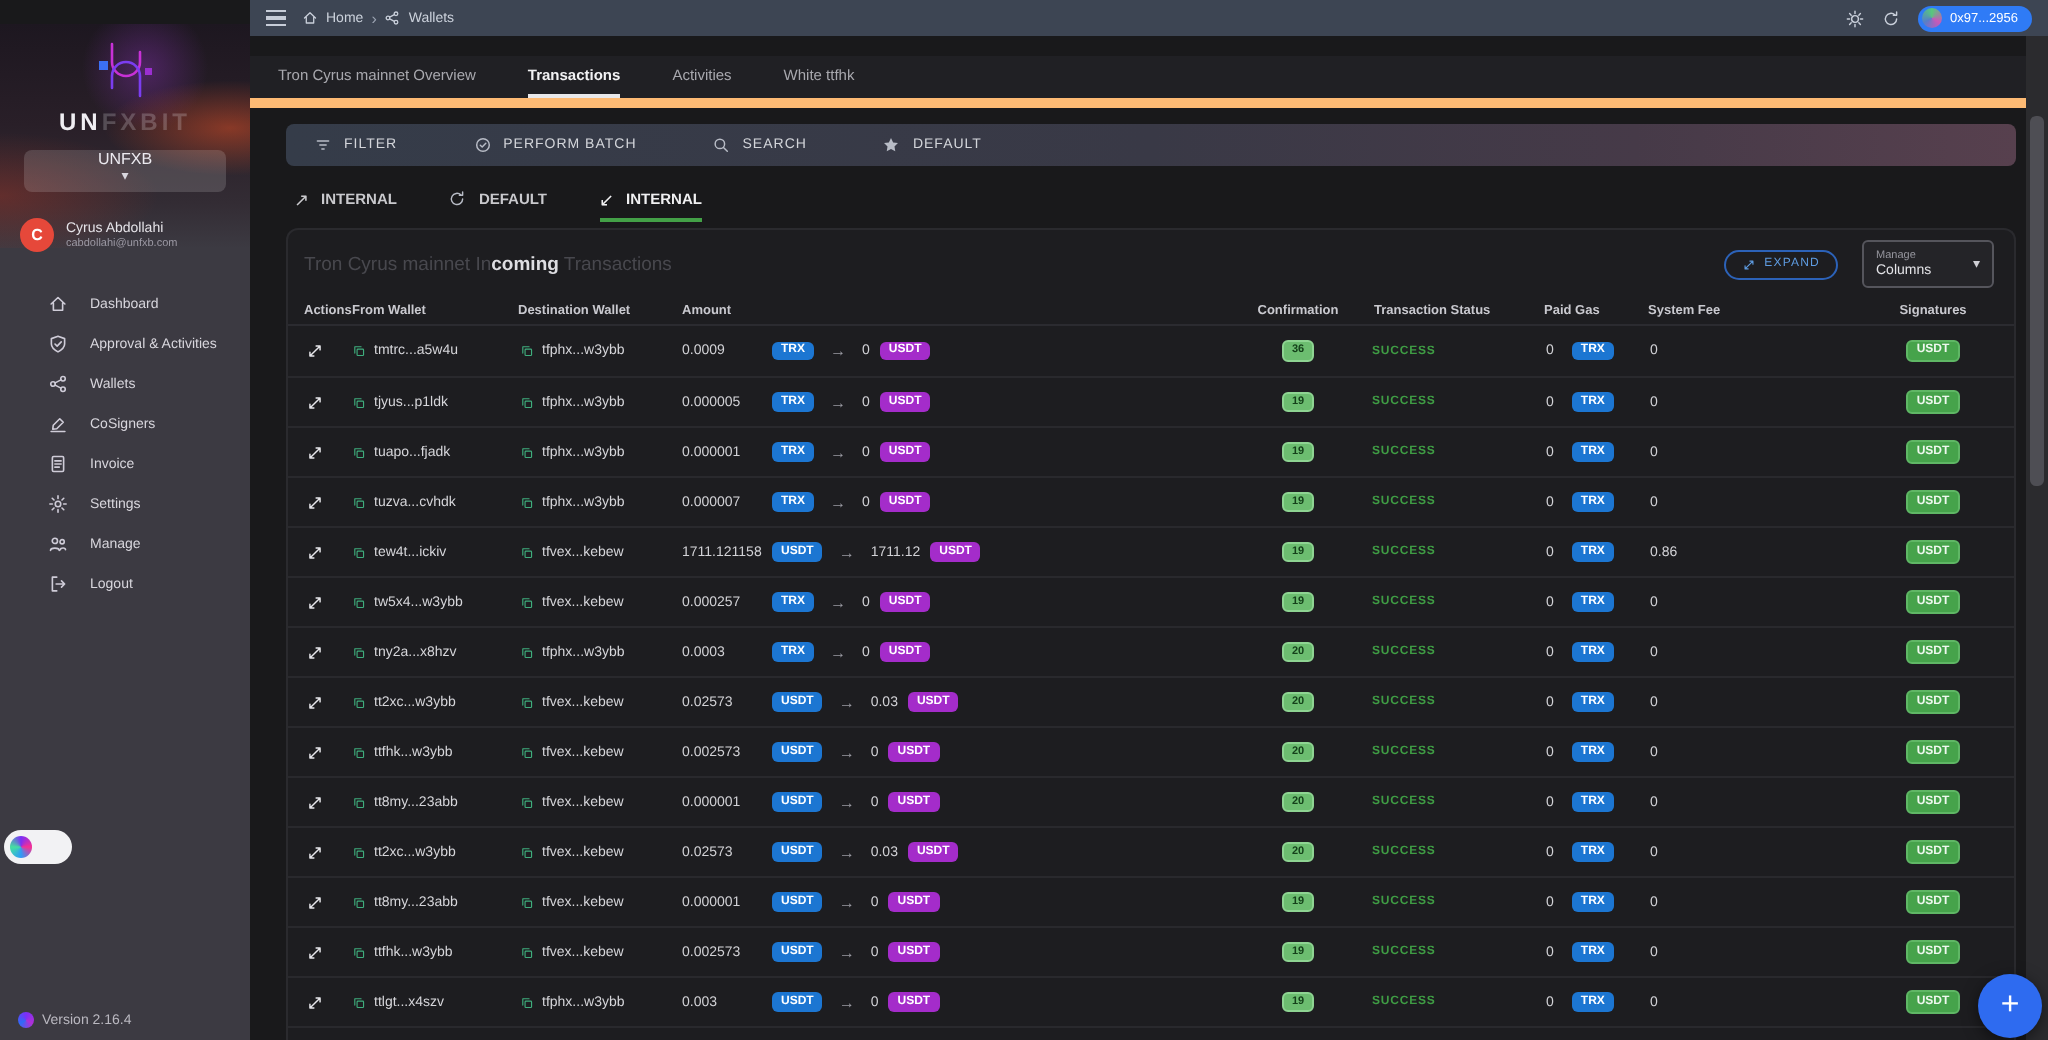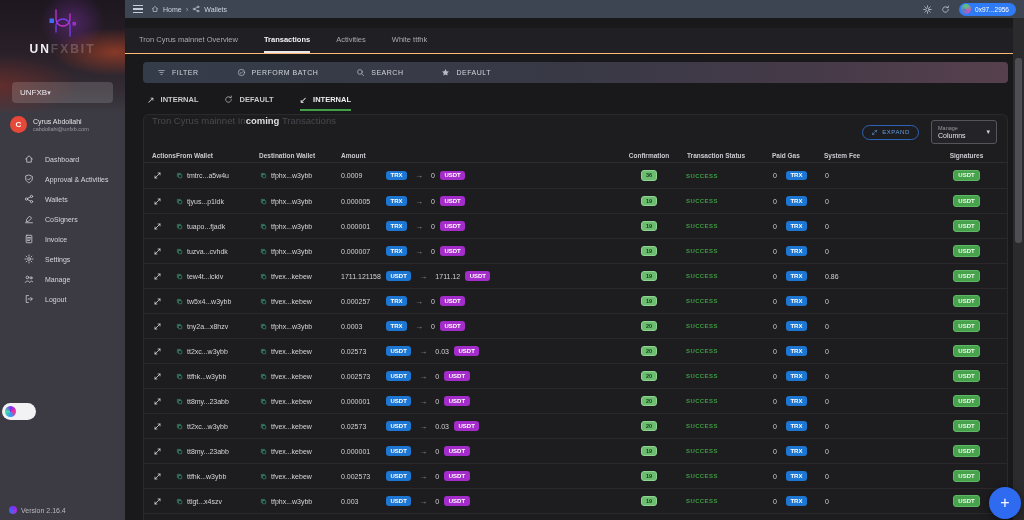--- a/index.html
+++ b/index.html
@@ -4,35 +4,35 @@
 <style>
   * { margin:0; padding:0; box-sizing:border-box; }
   html,body { width:1024px; height:520px; overflow:hidden; background:#19191b;
     font-family:"Liberation Sans", sans-serif; }
   .app { position:relative; width:1024px; height:520px; overflow:hidden; background:#19191b; }
 
   svg { fill:none; stroke:currentColor; stroke-width:1.3; stroke-linecap:round; stroke-linejoin:round;
         width:100%; height:100%; display:block; }
 
   
-  .sidebar { position:absolute; left:0; top:0; bottom:0; width:125px; background:#3c3a42; z-index:6; }
+  .sidebar { position:absolute; left:0; top:12px; bottom:0; width:125px; background:#3c3a42; z-index:6; }
   .side-art { position:absolute; top:0; left:0; right:0; height:112px;
     background:
       radial-gradient(ellipse 90px 34px at 92% 52px, rgba(214,78,38,.55), transparent 70%),
       radial-gradient(ellipse 110px 44px at 0% 86px, rgba(170,50,35,.40), transparent 72%),
       radial-gradient(circle 42px at 58% 22px, rgba(128,48,170,.45), transparent 75%),
       linear-gradient(180deg,#1d1720 0%, #291f28 45%, #332c34 80%, #3c3a42 100%); }
   .logo-wrap { position:relative; padding-top:5px; text-align:center; z-index:2; }
   .logo-svg { width:40px; height:36px; margin:0 auto; }
   .brand { font-size:12px; letter-spacing:2px; font-weight:700; margin-top:1px; }
   .brand-bright { color:#f0eef3; }
   .brand-dim { color:rgba(240,240,246,.22); }
-  .org-select { position:relative; z-index:2; margin:26px auto 0; width:101px; height:21px;
+  .org-select { position:relative; z-index:2; margin:7px auto 0; width:101px; height:21px;
     background:rgba(255,255,255,.15); border-radius:4px; display:flex; align-items:center;
-    justify-content:flex-start; padding:0 8px; font-size:8px; color:#eceaf0; }
+    justify-content:flex-start; padding:0 8px; font-size:8px; color:#eceaf0;flex-direction:column; }
   .org-caret { font-size:7px; color:#d8d6de; }
   .user-row { position:relative; z-index:2; margin-top:13px; display:flex; align-items:center;
     gap:6px; padding:0 10px; }
   .avatar { width:17px; height:17px; border-radius:50%; background:#e6483a; color:#fff;
     font-size:8px; font-weight:700; display:flex; align-items:center; justify-content:center; flex:0 0 17px; }
   .user-name { font-size:7px; color:#e5e3e8; }
   .user-email { font-size:5.5px; color:#9b98a3; margin-top:1px; }
   .nav { margin-top:16px; }
   .nav-item { height:20px; display:flex; align-items:center; padding-left:24px; gap:11px;
     color:#d8d6dd; cursor:pointer; }
@@ -58,21 +58,21 @@
   .crumb-sep { color:#9aa2b0; font-size:8px; }
   .topbar-right { margin-left:auto; display:flex; align-items:center; gap:9px; }
   .tb-ic { width:9px; height:9px; color:#c9cfda; cursor:pointer; }
   .wallet-pill { height:13px; background:#2f7bf6; border-radius:7px; display:flex; align-items:center;
     gap:4px; padding:0 7px 0 2px; cursor:pointer; }
   .pill-avatar { width:10px; height:10px; border-radius:50%;
     background:conic-gradient(#58c97c,#c958b8,#587ec9,#58c97c); }
   .wallet-pill span { font-size:6.5px; color:#fff; }
 
   
-  .tabstrip { margin-top:10px; height:26px; background:#202024; border-bottom:1px solid #fdba74;
+  .tabstrip { margin-top:10px; height:26px; background:#202024; border-bottom:5px solid #fdba74;
     display:flex; padding-left:14px; gap:26px; }
   .tab { display:flex; align-items:center; font-size:7.5px; color:#a8a8ae; cursor:pointer;
     border-bottom:2px solid transparent; }
   .tab.active { color:#f2f2f4; border-bottom-color:#e8e8ea; font-weight:700; }
 
   
   .content { padding:8px 16px 0 18px; }
   .toolbar { height:21px; border-radius:4px; display:flex; align-items:center; gap:38px;
     padding-left:14px;
     background:linear-gradient(90deg,#353c49 0%,#393946 50%,#463a48 78%,#57404e 100%); }
@@ -82,21 +82,21 @@
   .subtabs { margin-top:9px; height:19px; display:flex; gap:26px; padding-left:4px; }
   .subtab { display:flex; align-items:center; gap:6px; font-size:7.5px; font-weight:700;
     color:#c9c9cd; cursor:pointer; border-bottom:2px solid transparent; padding-bottom:2px; }
   .subtab.active { color:#f0f0f2; border-bottom-color:#43a047; }
   .subtab .glyph { font-size:9px; font-weight:400; }
   .subtab .tool-ic { width:9px; height:9px; }
 
   
   .card { margin-top:3px; background:#1d1d20; border:1px solid #2a2a2e; border-bottom:none;
     border-radius:6px 6px 0 0; height:406px; overflow:hidden; }
-  .card-head { height:34px; display:flex; padding:0 10px 0 8px; }
+  .card-head { height:34px; display:flex; align-items:center; padding:0 10px 0 8px; }
   .card-title { font-size:9.5px; }
   .t-dim { color:#48484e; }
   .t-hl { color:#dedee2; font-weight:700; }
   .head-right { margin-left:auto; display:flex; align-items:center; gap:12px; }
   .expand-btn { height:15px; border:1px solid #2c62b8; border-radius:9px; display:flex;
     align-items:center; gap:4px; padding:0 8px; color:#5e9be0; font-size:6px; letter-spacing:.6px;
     cursor:pointer; background:transparent; }
   .expand-btn .tool-ic { width:7px; height:7px; color:#5e9be0; }
   .cols-select { width:66px; height:24px; border:1px solid #55555c; border-radius:3px;
     background:#242428; display:flex; align-items:center; justify-content:space-between;

